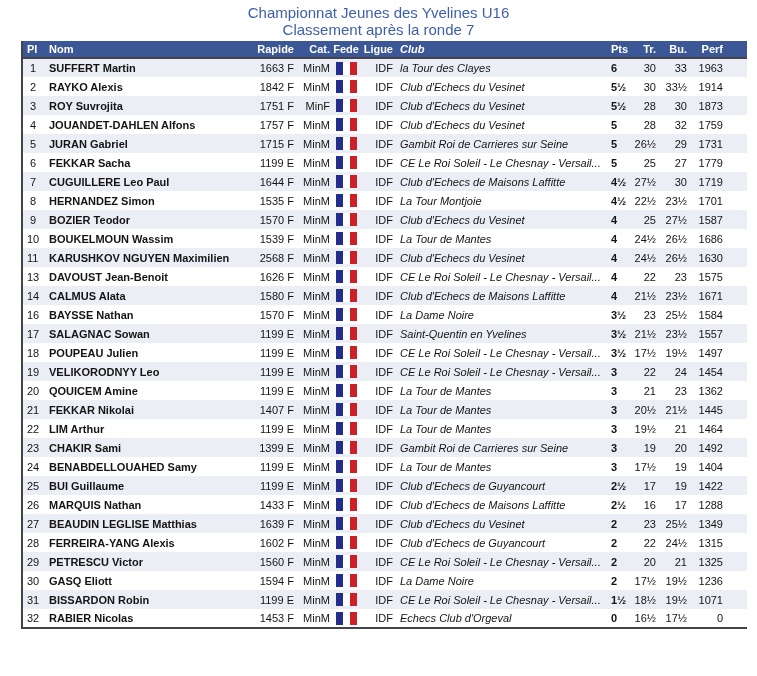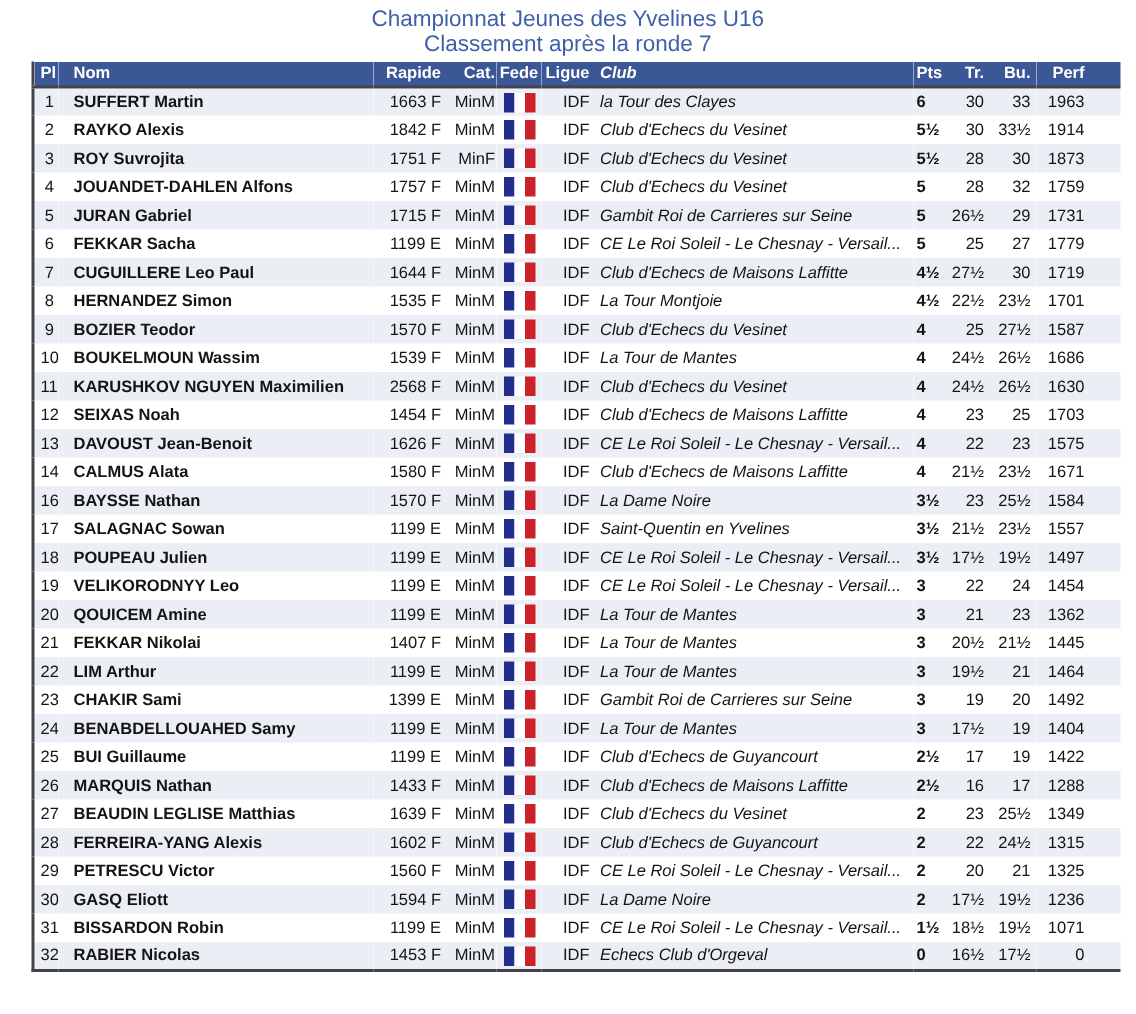--- a/index.html
+++ b/index.html
@@ -260,33 +260,20 @@
         <td class="c-cat">MinM</td>
         <td class="c-fede"><span class="flag"><span class="stripe fb"></span><span class="stripe fw"></span><span class="stripe fr"></span></span></td>
         <td class="c-ligue">IDF</td>
         <td class="c-club">Club d'Echecs du Vesinet</td>
         <td class="c-pts">4</td>
         <td class="c-tr">24½</td>
         <td class="c-bu">26½</td>
         <td class="c-perf">1630</td>
       </tr>
       <tr>
-        <td class="c-pl">12</td>
-        <td class="c-nom">SEIXAS Noah</td>
-        <td class="c-rapide">1454 F</td>
-        <td class="c-cat">MinM</td>
-        <td class="c-fede"><span class="flag"><span class="stripe fb"></span><span class="stripe fw"></span><span class="stripe fr"></span></span></td>
-        <td class="c-ligue">IDF</td>
-        <td class="c-club">Club d'Echecs de Maisons Laffitte</td>
-        <td class="c-pts">4</td>
-        <td class="c-tr">23</td>
-        <td class="c-bu">25</td>
-        <td class="c-perf">1703</td>
-      </tr>
-      <tr>
         <td class="c-pl">13</td>
         <td class="c-nom">DAVOUST Jean-Benoit</td>
         <td class="c-rapide">1626 F</td>
         <td class="c-cat">MinM</td>
         <td class="c-fede"><span class="flag"><span class="stripe fb"></span><span class="stripe fw"></span><span class="stripe fr"></span></span></td>
         <td class="c-ligue">IDF</td>
         <td class="c-club">CE Le Roi Soleil - Le Chesnay - Versail...</td>
         <td class="c-pts">4</td>
         <td class="c-tr">22</td>
         <td class="c-bu">23</td>

